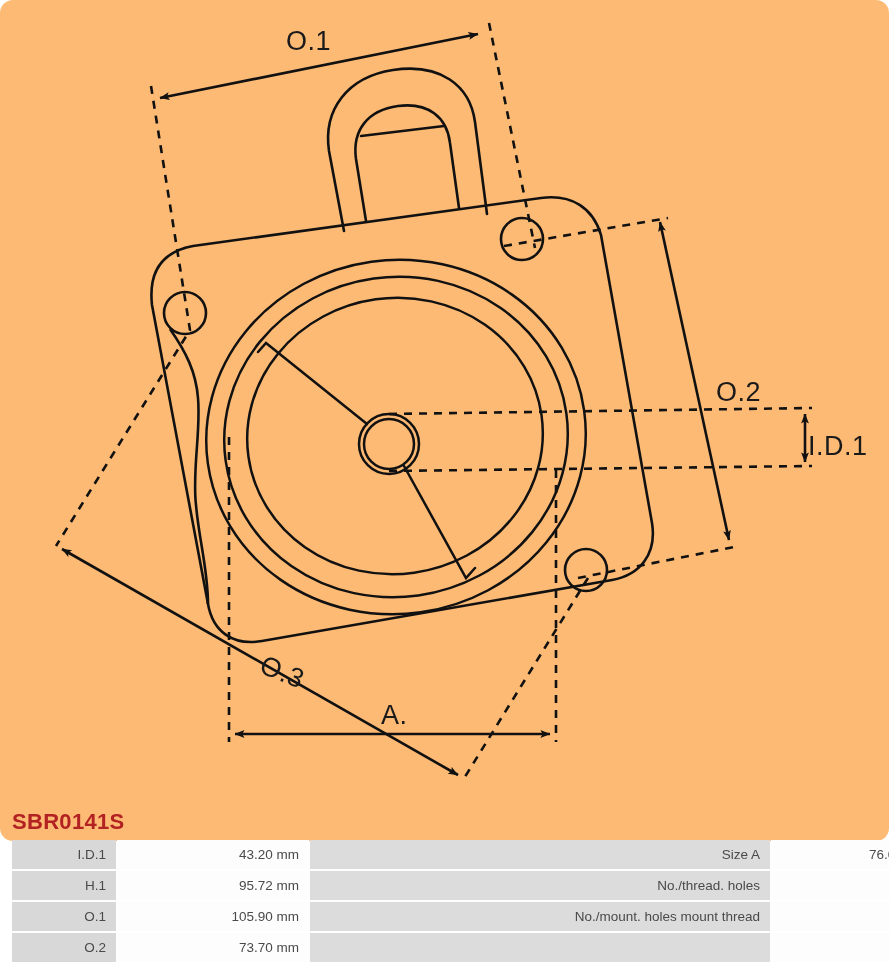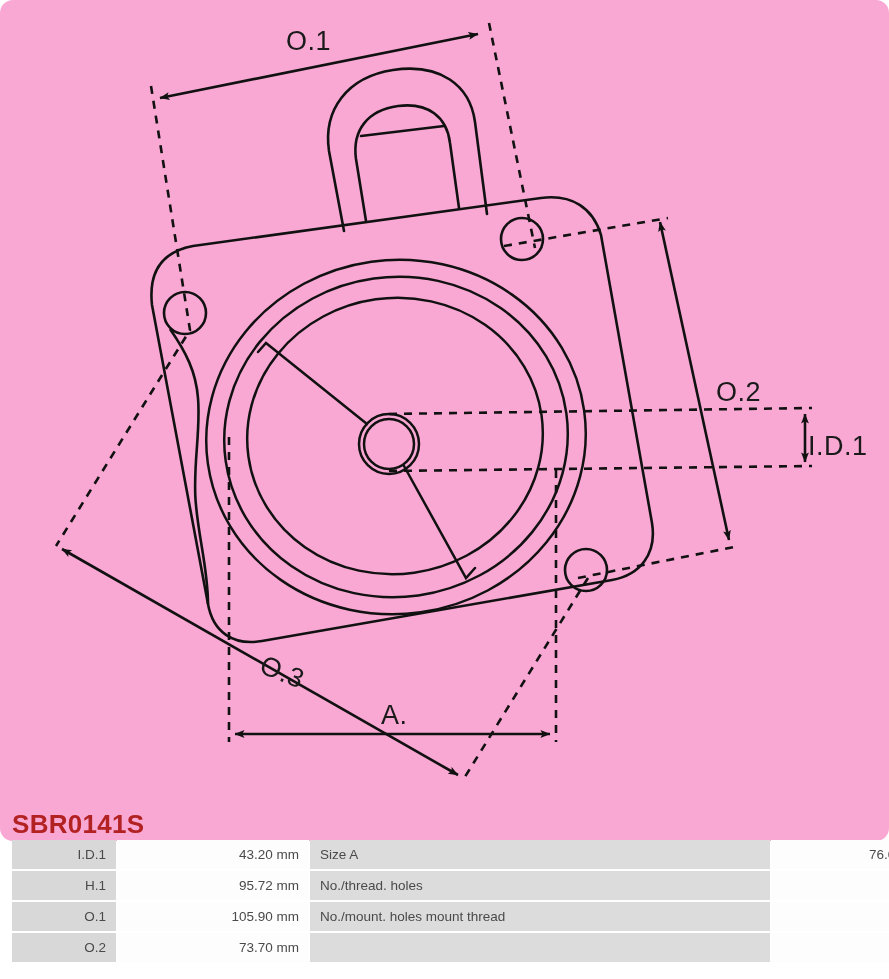--- a/index.html
+++ b/index.html
@@ -11,21 +11,21 @@
     width: 889px;
     height: 979px;
     font-family: "Liberation Sans", sans-serif;
     color: #444444;
     overflow: hidden;
   }
   #page {
     position: relative;
     width: 889px;
     height: 841px;
-    background: #f9a8d4;
+    background: #fdba74;
     border-radius: 13px;
   }
   #drawing-area {
     position: absolute;
     left: 0;
     top: 0;
     width: 889px;
     height: 800px;
   }
   #drawing-svg {
@@ -36,21 +36,21 @@
   .dim-label {
     font-family: "Liberation Sans", sans-serif;
     font-size: 27px;
     fill: #1a1a1a;
     letter-spacing: 0.5px;
   }
   #part-title {
     position: absolute;
     left: 12px;
     top: 809px;
-    font-size: 26px;
+    font-size: 22px;
     font-weight: bold;
     color: #b32222;
     letter-spacing: 0.3px;
     white-space: nowrap;
   }
   #spec-table {
     position: absolute;
     left: 11px;
     top: 838px;
     width: 876px;
@@ -74,21 +74,21 @@
   }
   .c-val {
     width: 172px;
     background: #fdfdfd;
     text-align: right;
     margin-left: 24px;
   }
   .c-name {
     width: 440px;
     background: #dcdcdc;
-    text-align: left;
+    text-align: right;
   }
   .c-qty {
     width: 148px;
     background: #fdfdfd;
     text-align: right;
   }
   .c-empty {
     background: #dcdcdc;
   }
   .c-empty-w {

